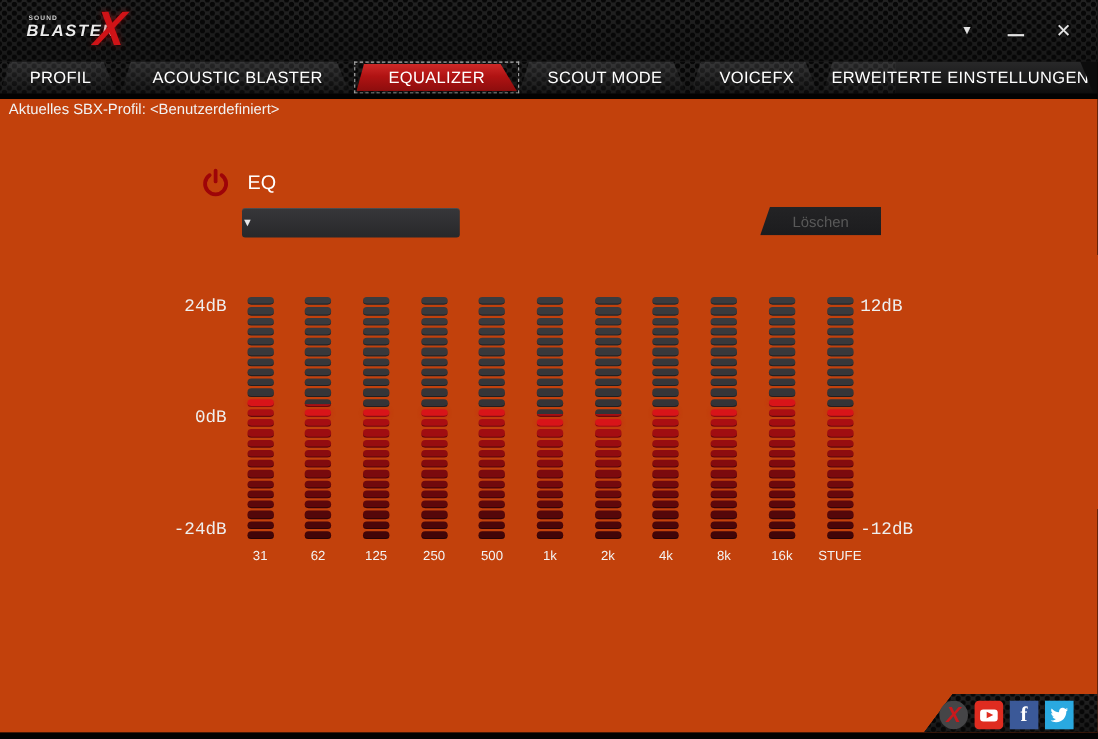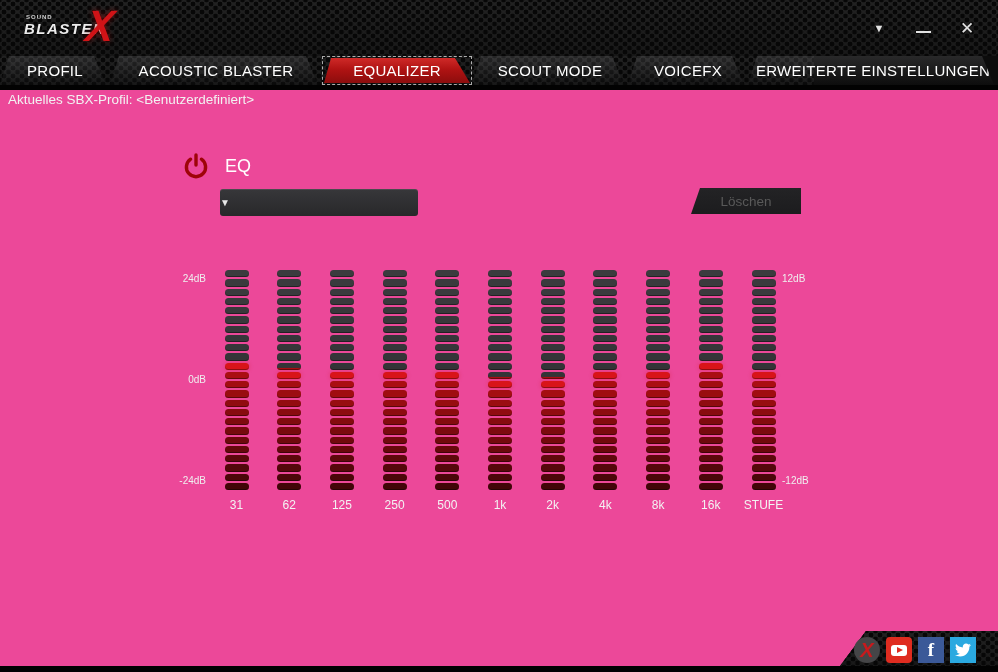--- a/index.html
+++ b/index.html
@@ -45,21 +45,21 @@
   }
   .tab-red{
     position:absolute;left:1px;top:1px;right:1px;bottom:1px;
     background:linear-gradient(180deg,#cf2a28 0%,#b01313 45%,#8c0d0d 100%);
     clip-path:polygon(7px 0, calc(100% - 15px) 0, 100% 100%, 0 100%);
     display:flex;align-items:center;justify-content:center;
     color:#fff;font-size:15px;letter-spacing:.3px;
   }
   .tab-underline{position:absolute;left:0;top:85px;width:998px;height:5px;background:#020202;}
   
-  .content{position:absolute;left:0;top:90px;width:998px;height:576px;background:#ec4899;}
+  .content{position:absolute;left:0;top:90px;width:998px;height:576px;background:#c2410c;}
   .profile-line{position:absolute;left:8px;top:2px;font-size:13.5px;color:#f2f2f2;}
   .eq-power{position:absolute;left:182px;top:62px;width:28px;height:30px;cursor:pointer;}
   .eq-title{position:absolute;left:225px;top:66px;font-size:18px;color:#fff;}
   .preset-select{
     position:absolute;left:220px;top:99px;width:198px;height:27px;box-sizing:border-box;
     background:linear-gradient(180deg,#37373a 0%,#28282a 100%);
     border-radius:3px;box-shadow:inset 0 1px 0 rgba(255,255,255,.10);
     color:#fff;font-size:15px;display:flex;align-items:center;cursor:pointer;
   }
   .preset-value{padding-left:12px;flex:1;}
@@ -67,21 +67,21 @@
   .btn{
     position:absolute;top:98px;height:26px;box-sizing:border-box;
     display:flex;align-items:center;justify-content:center;
     font-size:13.5px;cursor:pointer;
     clip-path:polygon(9px 0, 100% 0, 100% 100%, 0 100%);
   }
   .btn-save{left:562px;width:110px;background:linear-gradient(180deg,#3d3d3f 0%,#2b2b2d 100%);color:#fff;box-shadow:inset 0 1px 0 rgba(255,255,255,.12);}
   .btn-delete{left:691px;width:110px;background:linear-gradient(180deg,#232325 0%,#1c1c1e 100%);color:#595959;cursor:default;}
   
   .eq-board{position:absolute;left:0;top:180px;width:998px;height:250px;}
-  .axis-label{position:absolute;font-size:10px;color:#efefef;height:14px;line-height:14px;}
+  .axis-label{position:absolute;font-size:16px;color:#efefef;height:14px;line-height:14px;font-family:Liberation Mono, monospace;}
   .axis-left{left:0;width:206px;text-align:right;}
   .axis-right{left:782px;width:60px;text-align:left;}
   .eq-column{position:absolute;top:0;width:24px;height:224px;cursor:pointer;}
   .eq-segment{position:absolute;left:0;width:24px;height:7.4px;border-radius:3.5px;box-shadow:inset 0 -1px 0 rgba(0,0,0,.4);}
   .eq-band-label{position:absolute;top:228px;width:52px;text-align:center;font-size:12px;color:#f3f3f3;}
   
   .social-panel{
     position:absolute;left:840px;top:631px;width:158px;height:35px;
     clip-path:polygon(26px 0, 100% 0, 100% 100%, 0 100%);
   }

